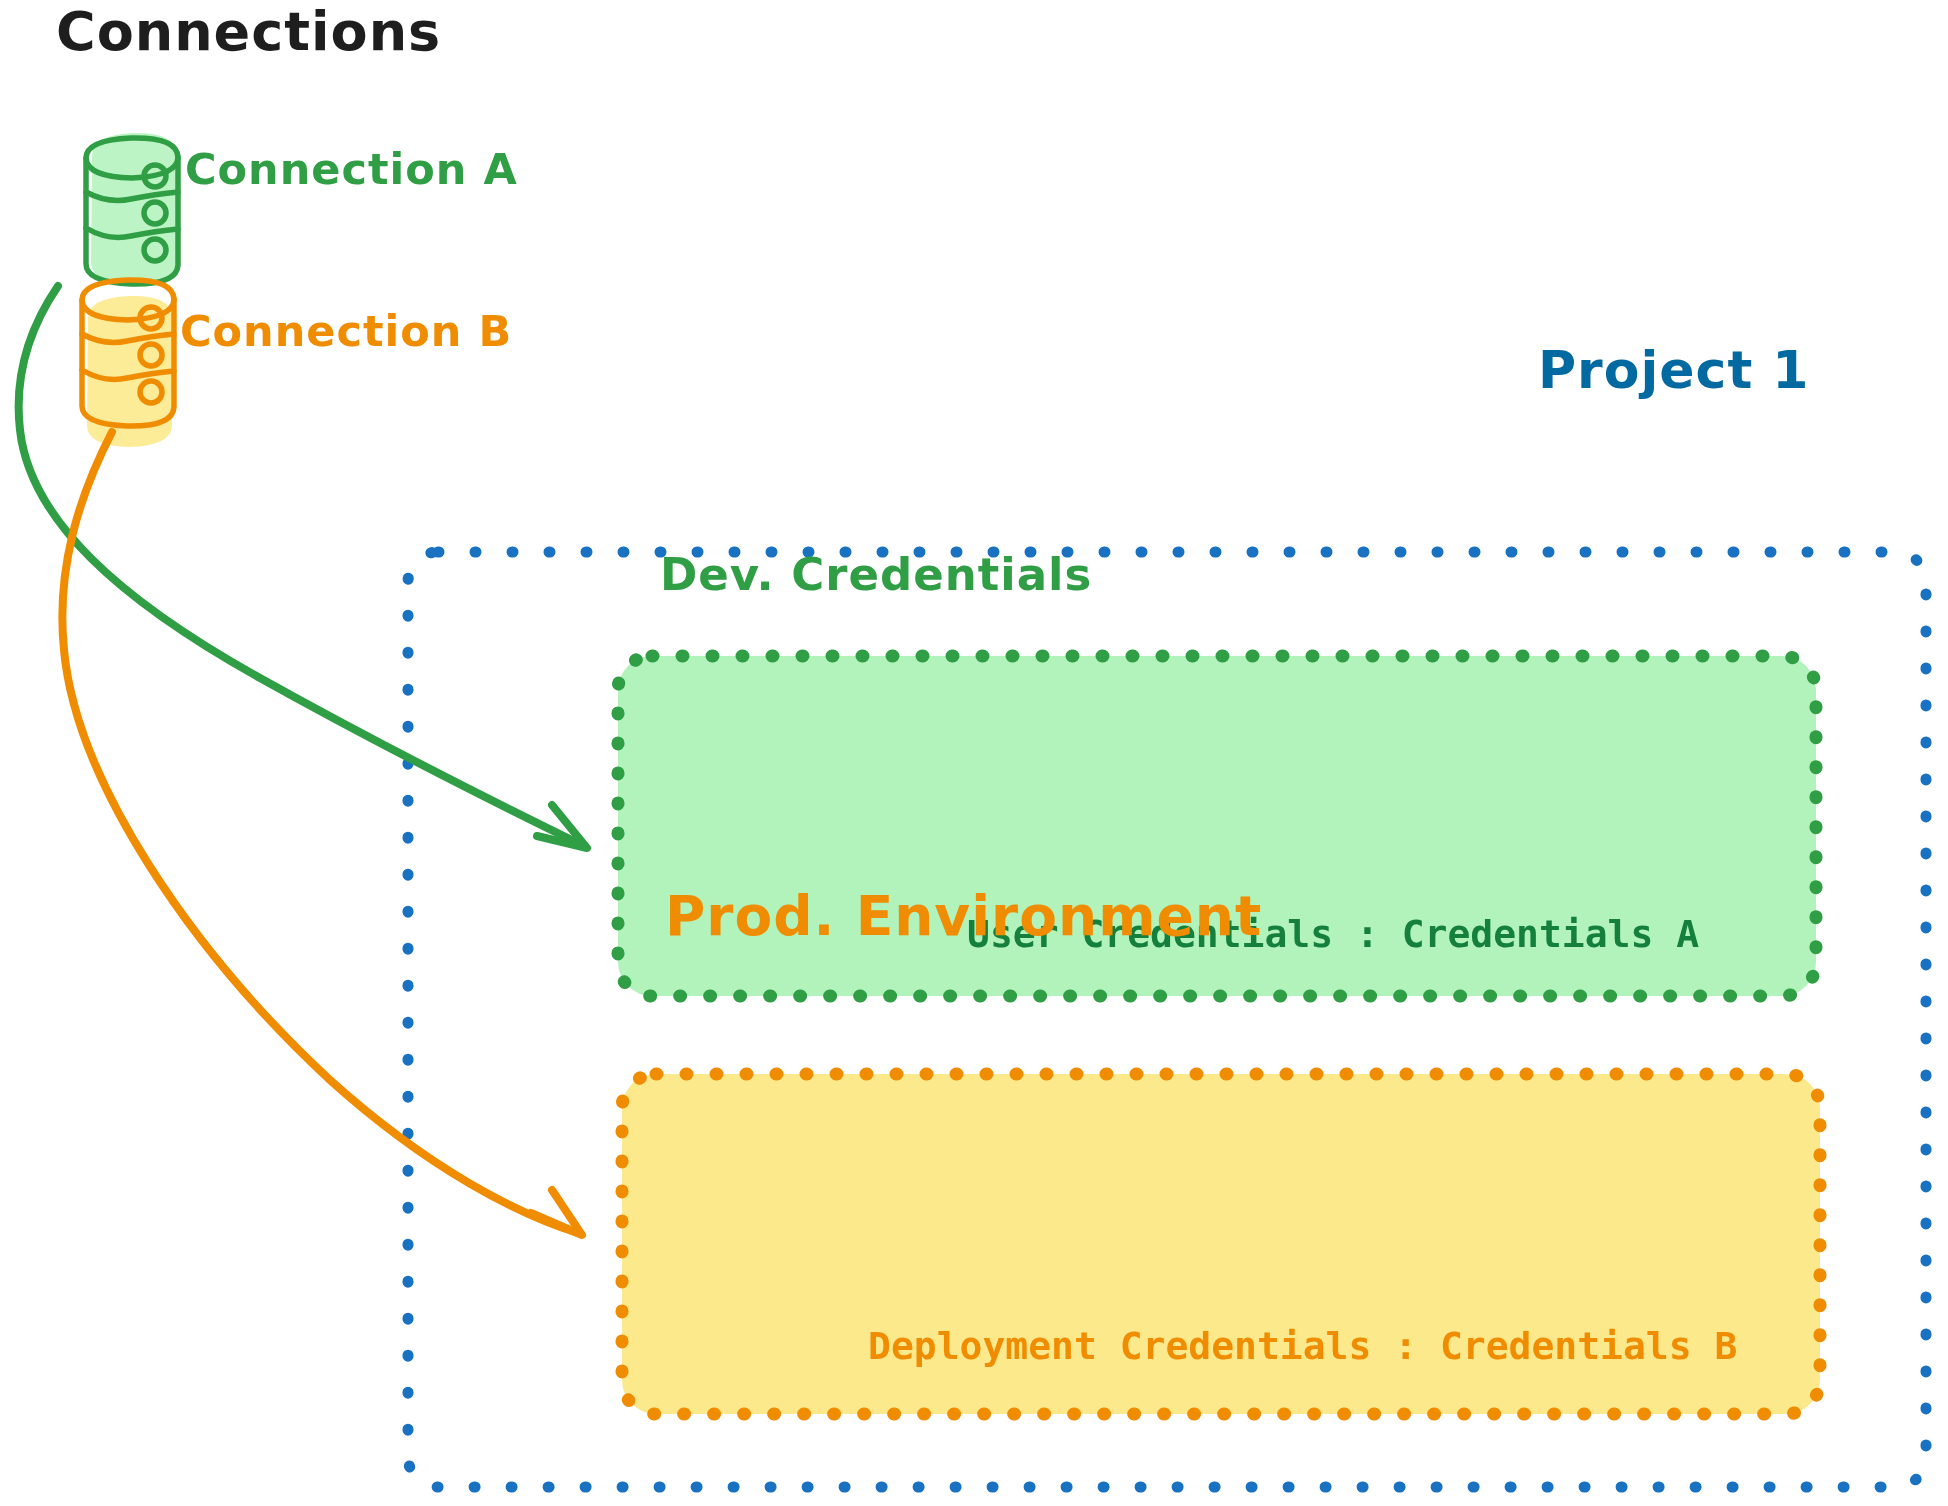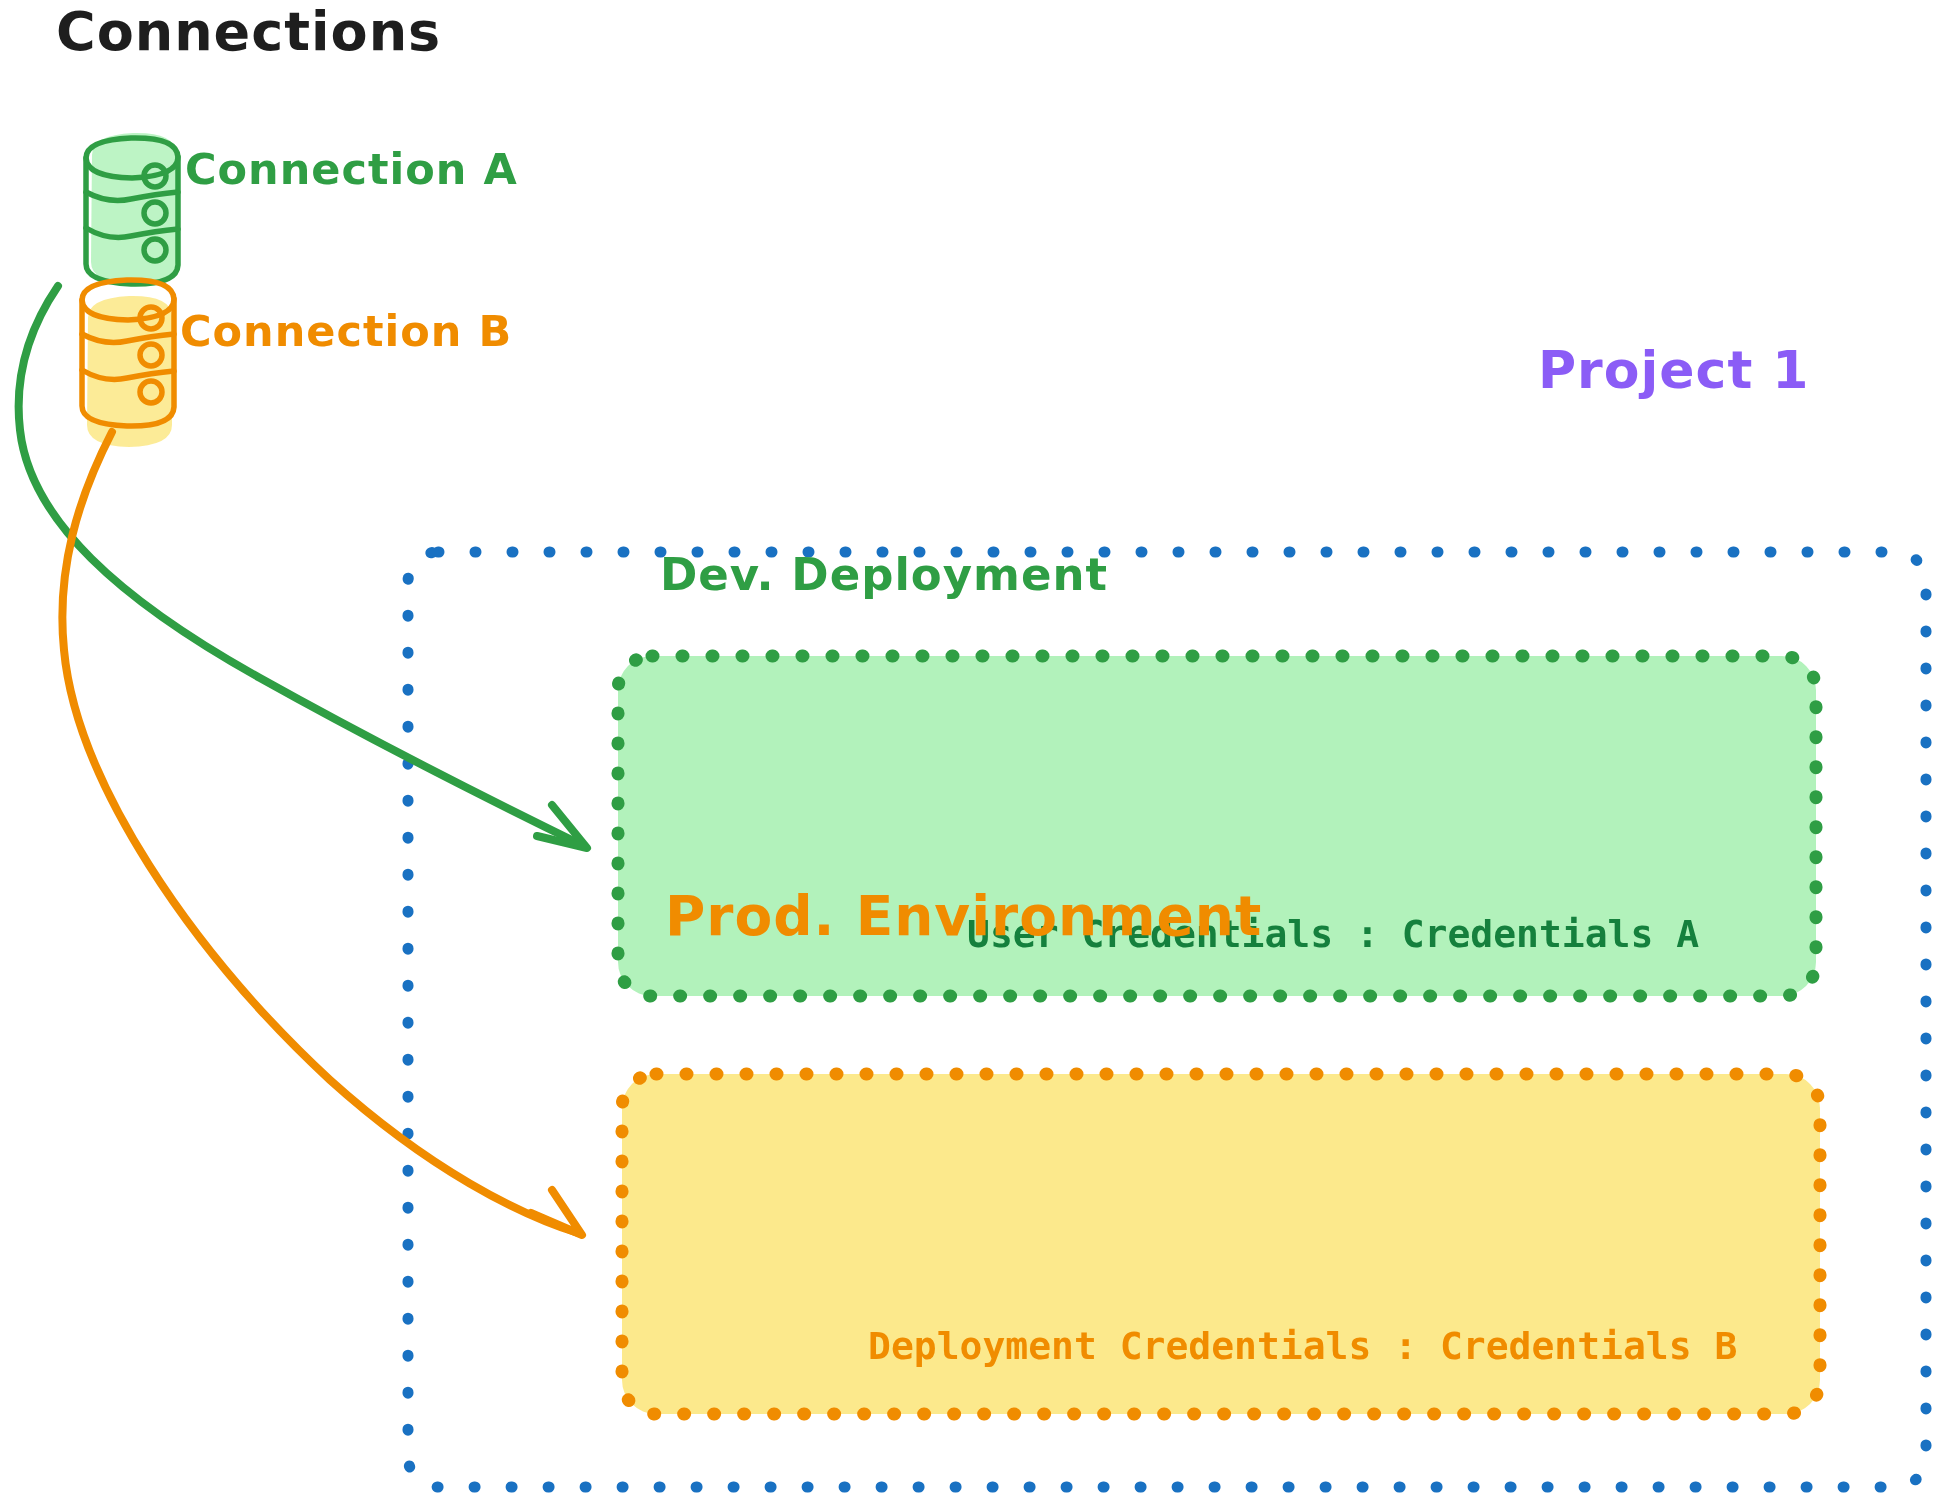--- a/index.html
+++ b/index.html
@@ -49,21 +49,21 @@
   #label-connection-b {
     left: 180px;
     top: 306px;
     font-size: 43px;
     color: #f08c00;
   }
   #label-project-1 {
     left: 1538px;
     top: 340px;
     font-size: 52px;
-    color: #8b5cf6;
+    color: #0369a1;
   }
   #label-dev-env {
     left: 660px;
     top: 548px;
     font-size: 45px;
     color: #2f9e44;
   }
   #label-prod-env {
     left: 665px;
     top: 884px;
@@ -143,19 +143,19 @@
 </svg>
 
 <div class="lbl hand" id="title-connections">Connections</div>
 
 <div class="lbl hand" id="label-connection-a">Connection A</div>
 
 <div class="lbl hand" id="label-connection-b">Connection B</div>
 
 <div class="lbl hand" id="label-project-1">Project 1</div>
 
-<div class="lbl hand" id="label-dev-env">Dev. Deployment</div>
+<div class="lbl hand" id="label-dev-env">Dev. Credentials</div>
 
 <div class="lbl mono" id="label-dev-cred">User Credentials : Credentials A</div>
 
 <div class="lbl hand" id="label-prod-env">Prod. Environment</div>
 
 <div class="lbl mono" id="label-prod-cred">Deployment Credentials : Credentials B</div>
 
 </body></html>

